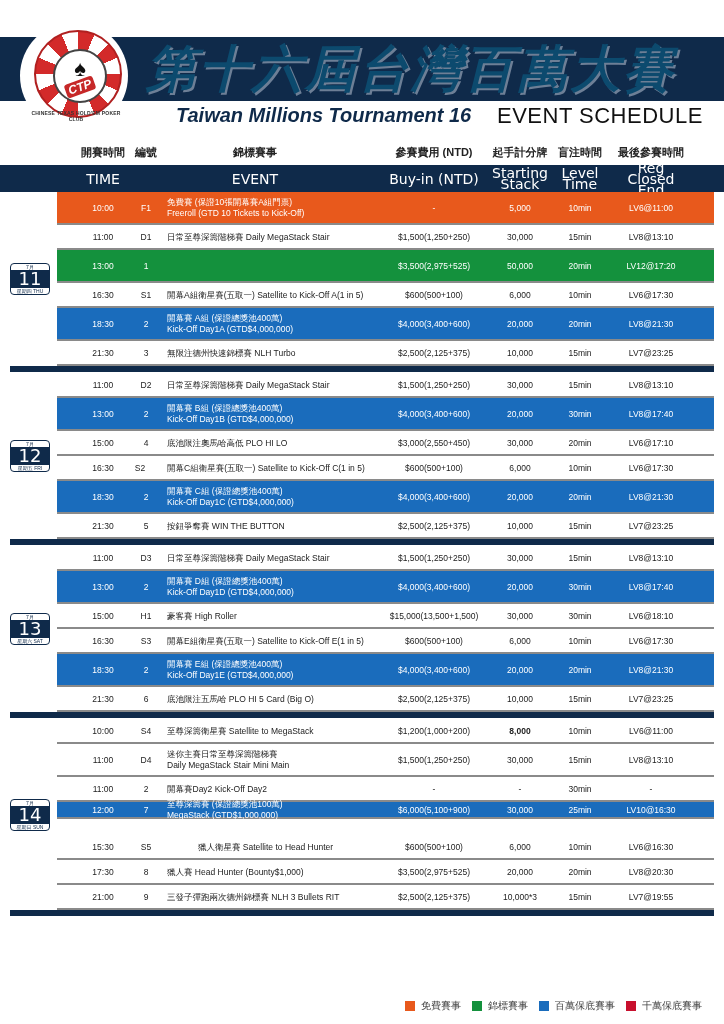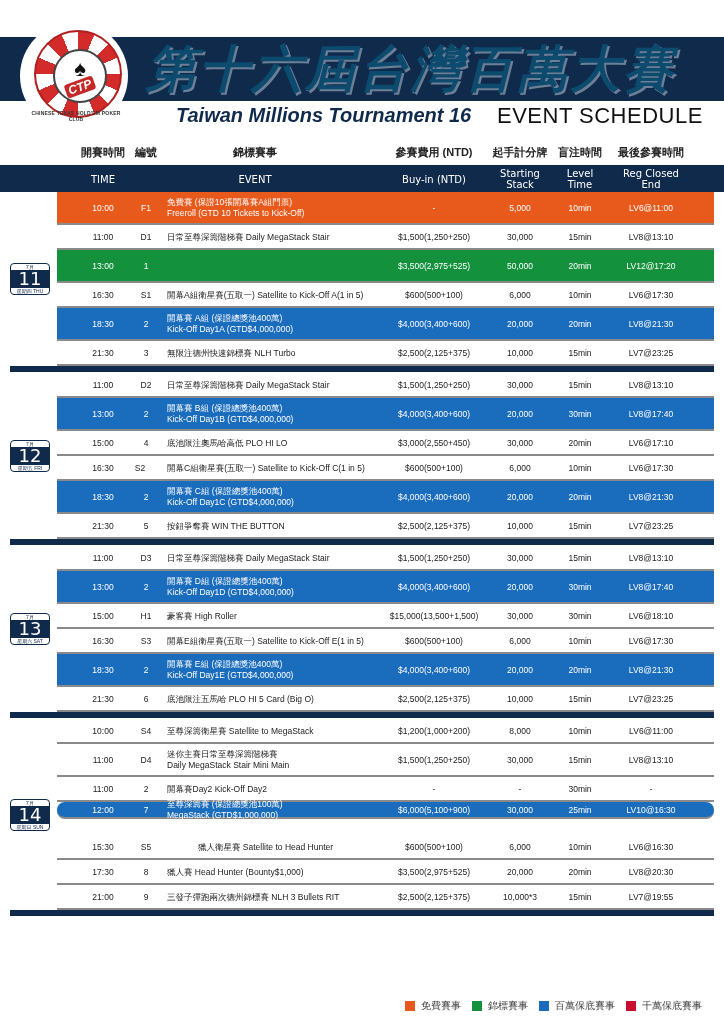--- a/index.html
+++ b/index.html
@@ -39,21 +39,21 @@
   }
   .subtitle-en {
     position:absolute; left:176px; top:104px; font-size:20px; font-weight:bold; font-style:italic; color:#0f2a4a;
   }
   .subtitle-sched {
     position:absolute; left:497px; top:103px; font-size:22px; color:#111; letter-spacing:0.5px;
   }
   
   .zh-headers { position:absolute; left:0; top:145px; width:724px; height:16px; font-size:11px; color:#222; font-weight:bold; }
   .zh-headers span { position:absolute; top:0; transform:translateX(-50%); white-space:nowrap; }
-  .en-headers { position:absolute; left:0; top:165px; width:724px; height:27px; background:#0f2a4a; color:#ffffff; font-size:10px; font-family:"DejaVu Sans", sans-serif; }
+  .en-headers { position:absolute; left:0; top:165px; width:724px; height:27px; background:#0f2a4a; color:#ffffff; font-size:14px; font-family:"DejaVu Sans", sans-serif; }
   .en-headers span { position:absolute; transform:translate(-50%,-50%); top:50%; text-align:center; line-height:11px; white-space:pre-line; }
 
   
   .schedule { position:absolute; left:0; top:192px; width:724px; }
   .day-sep { position:absolute; left:10px; width:704px; height:6px; background:#0f2a4a; }
   .row {
     position:absolute; left:57px; width:657px; font-size:8.5px; color:#222; box-sizing:border-box;
     border-bottom:2px solid #8a8a8a;
   }
   .row.orange { background:#e8591c; color:#fff; }
@@ -290,21 +290,21 @@
     <div class="date-badge" style="top: 421px;">
       <div class="db-month">7月</div>
       <div class="db-day">13</div>
       <div class="db-week">星期六 SAT</div>
     </div>
     <div class="day-sep" style="top: 520px;"></div>
     <div class="row white" style="top: 527px; height: 25px;">
       <span class="cell" style="left: 46px;">10:00</span>
       <span class="cell" style="left: 89px;">S4</span>
       <span class="cell" style="left: 377px;">$1,200(1,000+200)</span>
-      <span class="cell" style="left: 463px;">8,000</span>
+      <span class="cell" style="left: 463px; font-weight: bold;">8,000</span>
       <span class="cell" style="left: 523px;">10min</span>
       <span class="cell" style="left: 594px;">LV6@11:00</span>
       <span class="cell ev" style="left: 110px;"><span class="l1">至尊深籌衛星賽 Satellite to MegaStack</span></span>
     </div>
     <div class="row white" style="top: 552px; height: 33px;">
       <span class="cell" style="left: 46px;">11:00</span>
       <span class="cell" style="left: 89px;">D4</span>
       <span class="cell" style="left: 377px;">$1,500(1,250+250)</span>
       <span class="cell" style="left: 463px;">30,000</span>
       <span class="cell" style="left: 523px;">15min</span>
@@ -313,21 +313,21 @@
     </div>
     <div class="row white" style="top: 585px; height: 25px;">
       <span class="cell" style="left: 46px;">11:00</span>
       <span class="cell" style="left: 89px;">2</span>
       <span class="cell" style="left: 377px;">-</span>
       <span class="cell" style="left: 463px;">-</span>
       <span class="cell" style="left: 523px;">30min</span>
       <span class="cell" style="left: 594px;">-</span>
       <span class="cell ev" style="left: 110px;"><span class="l1">開幕賽Day2 Kick-Off Day2</span></span>
     </div>
-    <div class="row blue" style="top: 610px; height: 17px; border-radius: 8px;">
+    <div class="row blue" style="top: 610px; height: 17px;">
       <span class="cell" style="left: 46px;">12:00</span>
       <span class="cell" style="left: 89px;">7</span>
       <span class="cell" style="left: 377px;">$6,000(5,100+900)</span>
       <span class="cell" style="left: 463px;">30,000</span>
       <span class="cell" style="left: 523px;">25min</span>
       <span class="cell" style="left: 594px;">LV10@16:30</span>
       <span class="cell ev" style="left: 110px;"><span class="l1">至尊深籌賽 (保證總獎池100萬)</span><span class="l2">MegaStack (GTD$1,000,000)</span></span>
     </div>
     <div class="row white" style="top: 643px; height: 25px;">
       <span class="cell" style="left: 46px;">15:30</span>

